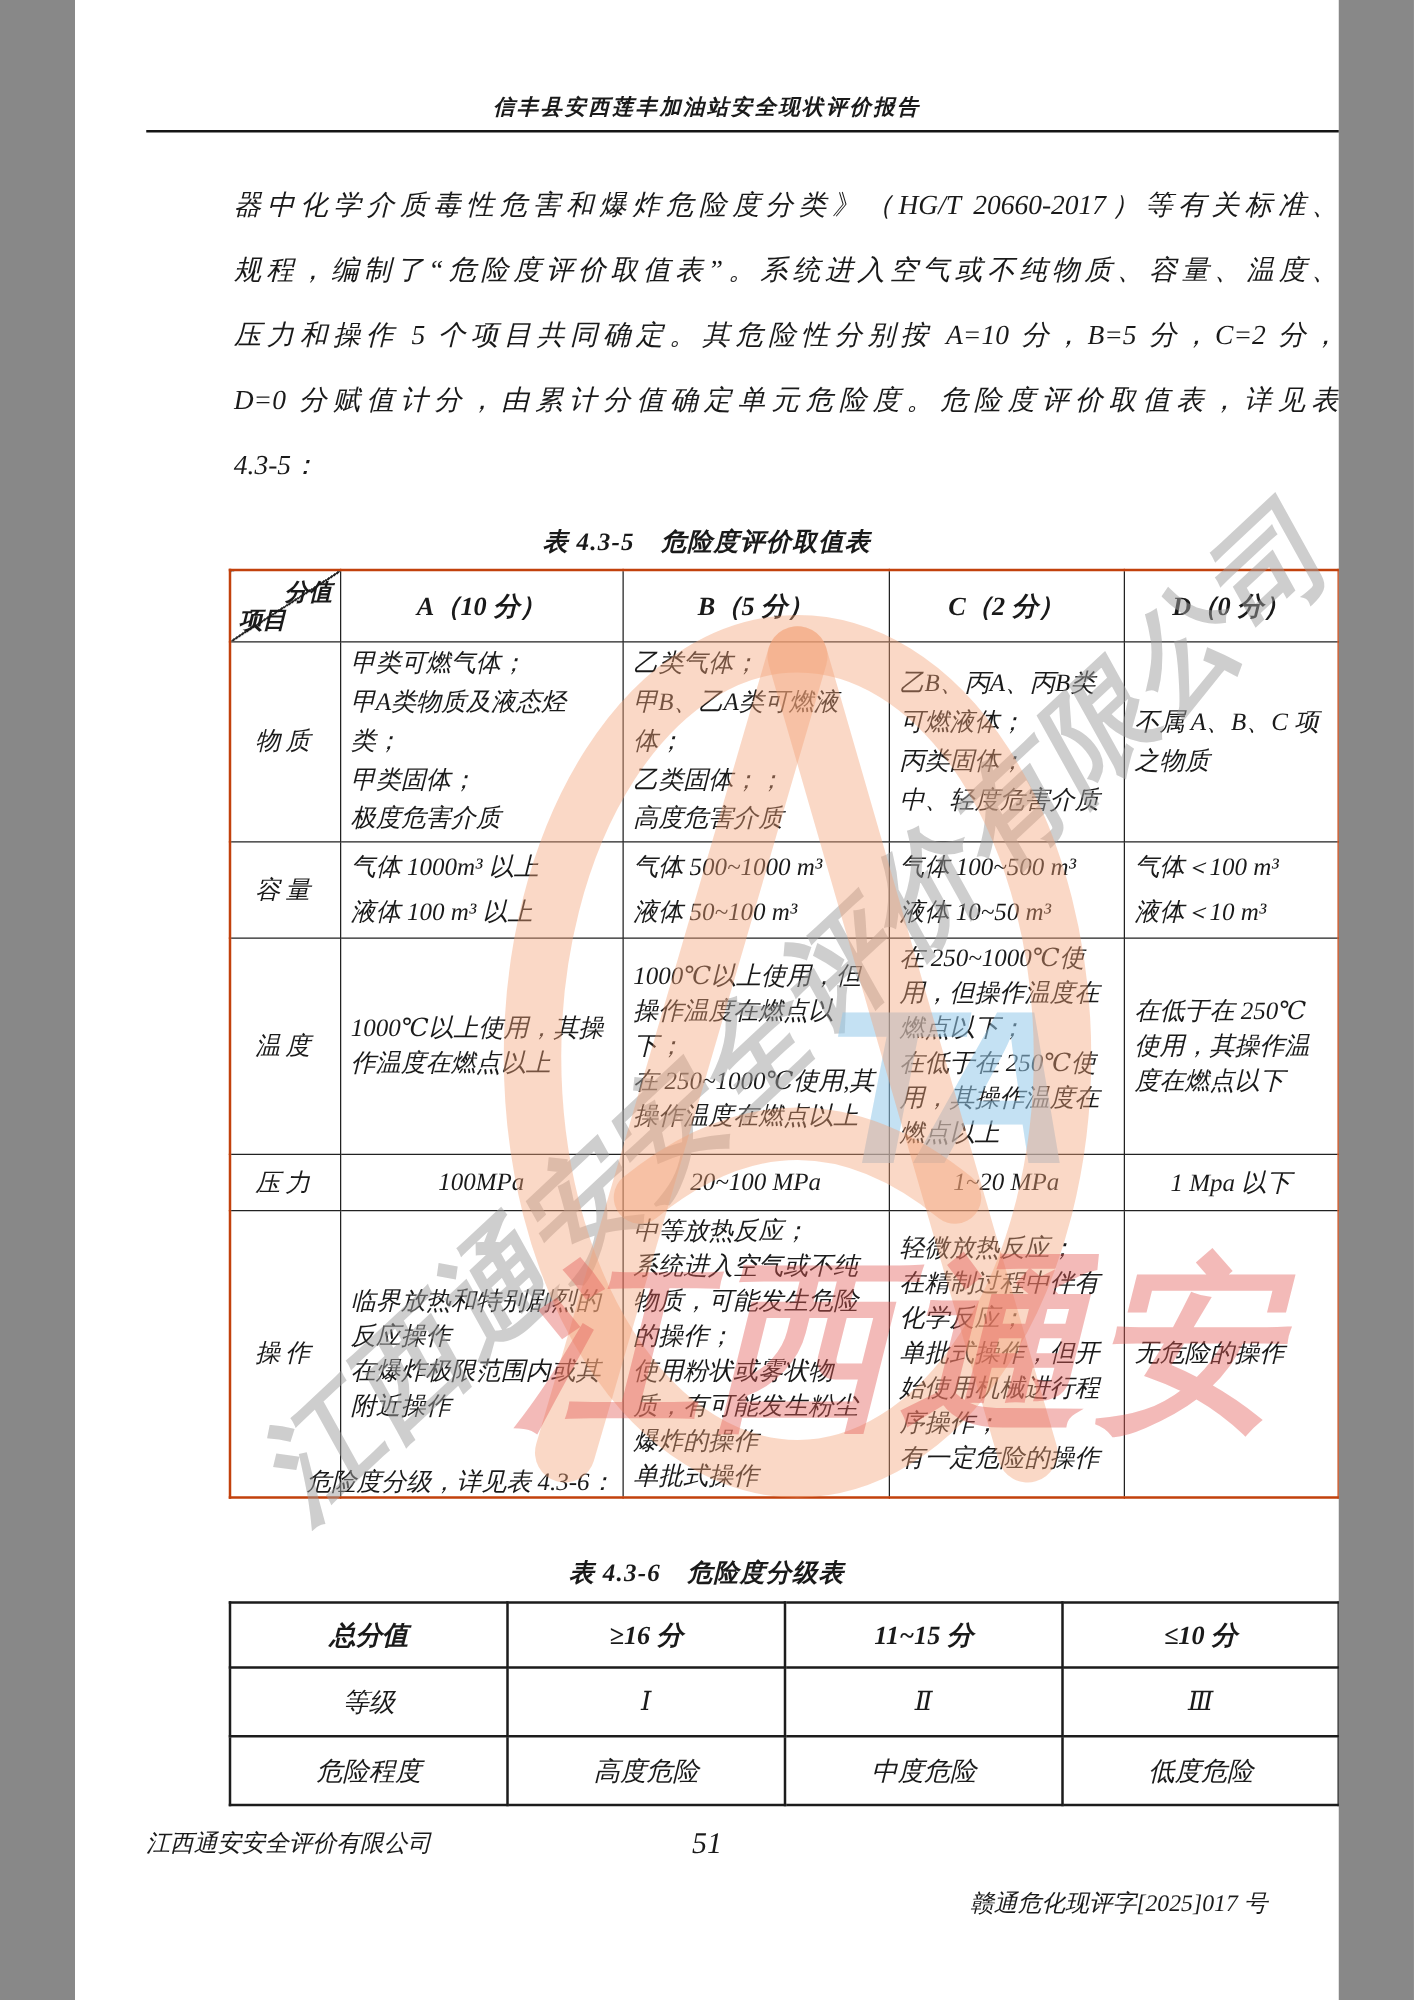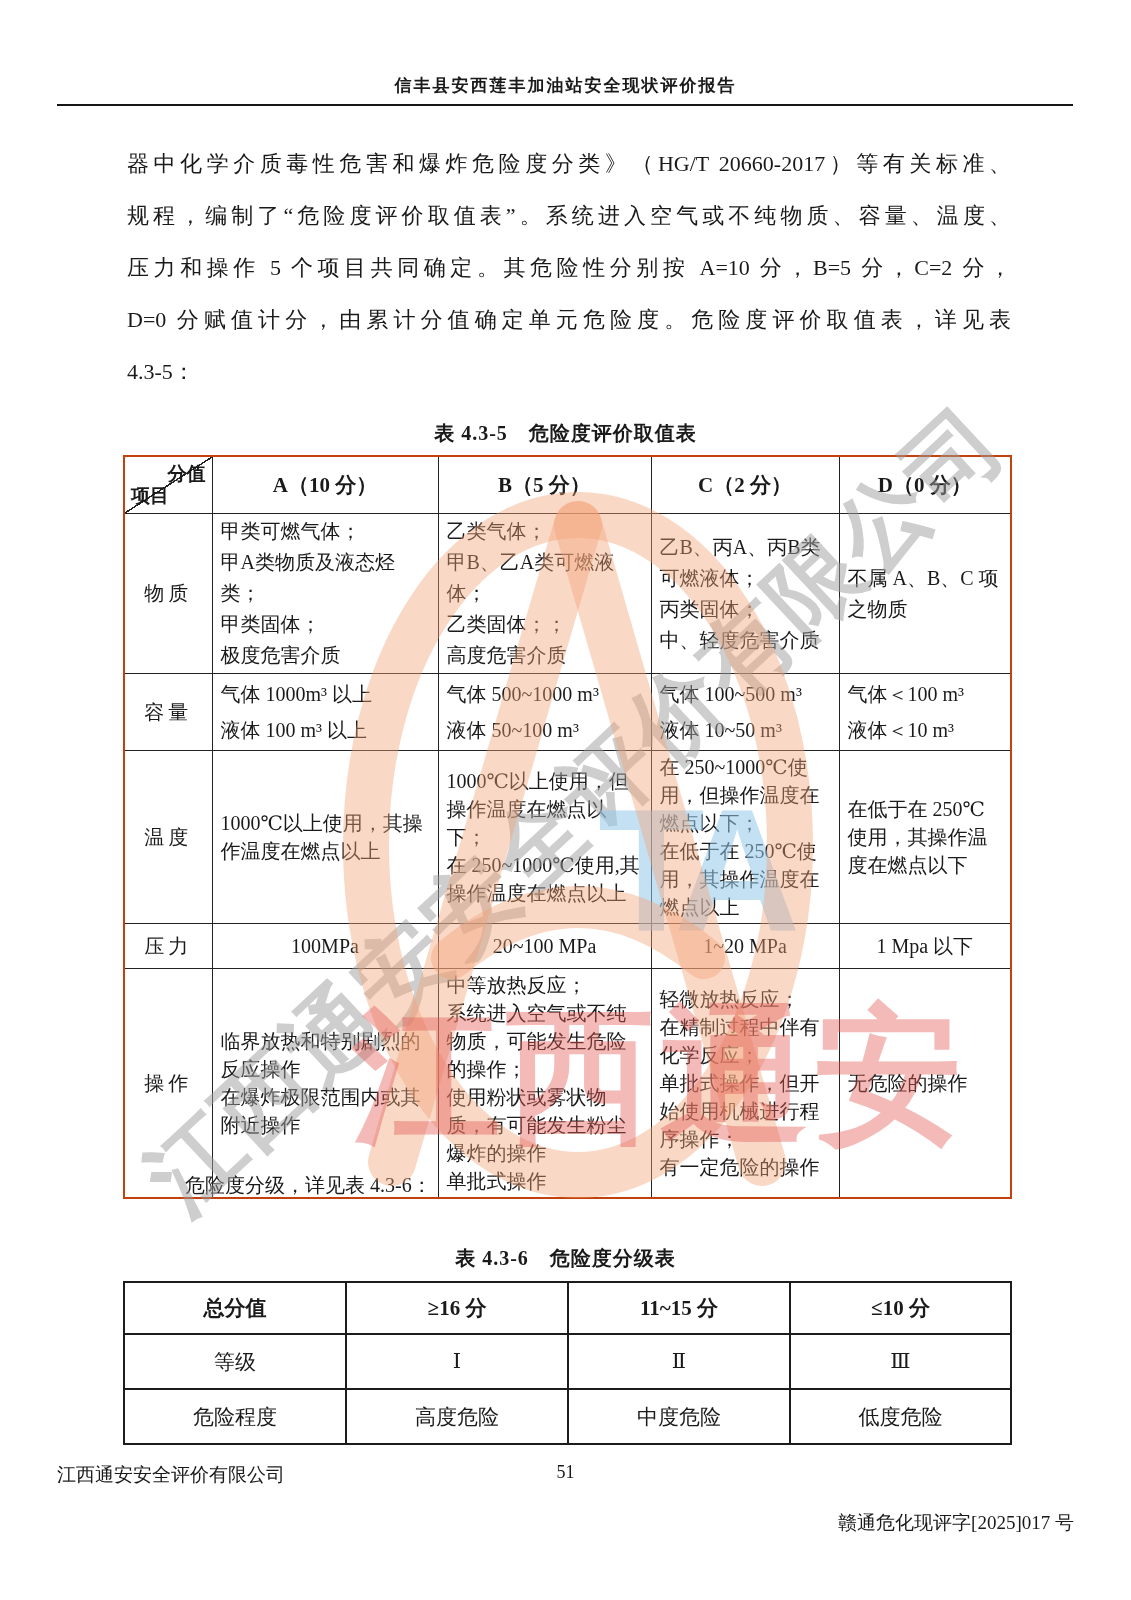--- a/index.html
+++ b/index.html
@@ -1,17 +1,17 @@
 <!DOCTYPE html>
 <html><head>
 <meta charset="utf-8">
 <style>
   html,body{margin:0;padding:0;background:#888;}
-  .page{position:relative;width:1131px;height:1600px;background:#ffffff;margin:0 auto;
-        font-family:"Liberation Serif","DejaVu Serif",serif;color:#1a1a1a;overflow:hidden;}
+  .page{position:relative;width:1011px;height:1600px;background:#ffffff;margin:0 auto;
+        font-family:"Liberation Serif","DejaVu Serif",serif;color:#1a1a1a;overflow:hidden;font-style:italic;}
 
   
   .wm{position:absolute;inset:0;z-index:5;pointer-events:none;}
   .wm-gray{position:absolute;left:-55px;top:748px;width:1260px;text-align:center;
            font-family:"Liberation Sans","DejaVu Sans",sans-serif;font-weight:bold;
            font-size:92px;letter-spacing:2px;color:rgba(158,158,158,0.50);
            transform:rotate(-43deg);transform-origin:center;white-space:nowrap;}
   .wm-blue{position:absolute;left:598px;top:770px;
            font-family:"Liberation Sans","DejaVu Sans",sans-serif;font-weight:bold;
            font-size:175px;letter-spacing:-18px;color:rgba(148,200,233,0.55);}
@@ -60,21 +60,21 @@
             font-size:20px;font-weight:bold;letter-spacing:1px;}
   table.t2{position:absolute;top:1281px;left:123px;width:887px;border-collapse:collapse;
            table-layout:fixed;border:2px solid #111;}
   table.t2 td{border:2px solid #1c1c1c;text-align:center;vertical-align:middle;font-size:21px;}
   table.t2 tr.hrow td{height:48px;font-weight:bold;margin-top:21px;}
   table.t2 tr.drow td{height:51px;margin-top:26px;}
 
   
   .footer{position:absolute;top:1462px;left:0;width:100%;font-size:19px;}
   .f-left{position:absolute;left:57px;}
-  .f-center{position:absolute;left:0;width:100%;text-align:center;font-size:18px;}
+  .f-center{position:absolute;left:0;width:100%;text-align:center;font-size:24px;}
   .f-right{position:absolute;right:57px;margin-top:48px;}
 </style>
 </head>
 <body>
 
 <div class="page">
 
   <div class="header-title">信丰县安西莲丰加油站安全现状评价报告</div>
   <div class="header-rule"></div>
 

